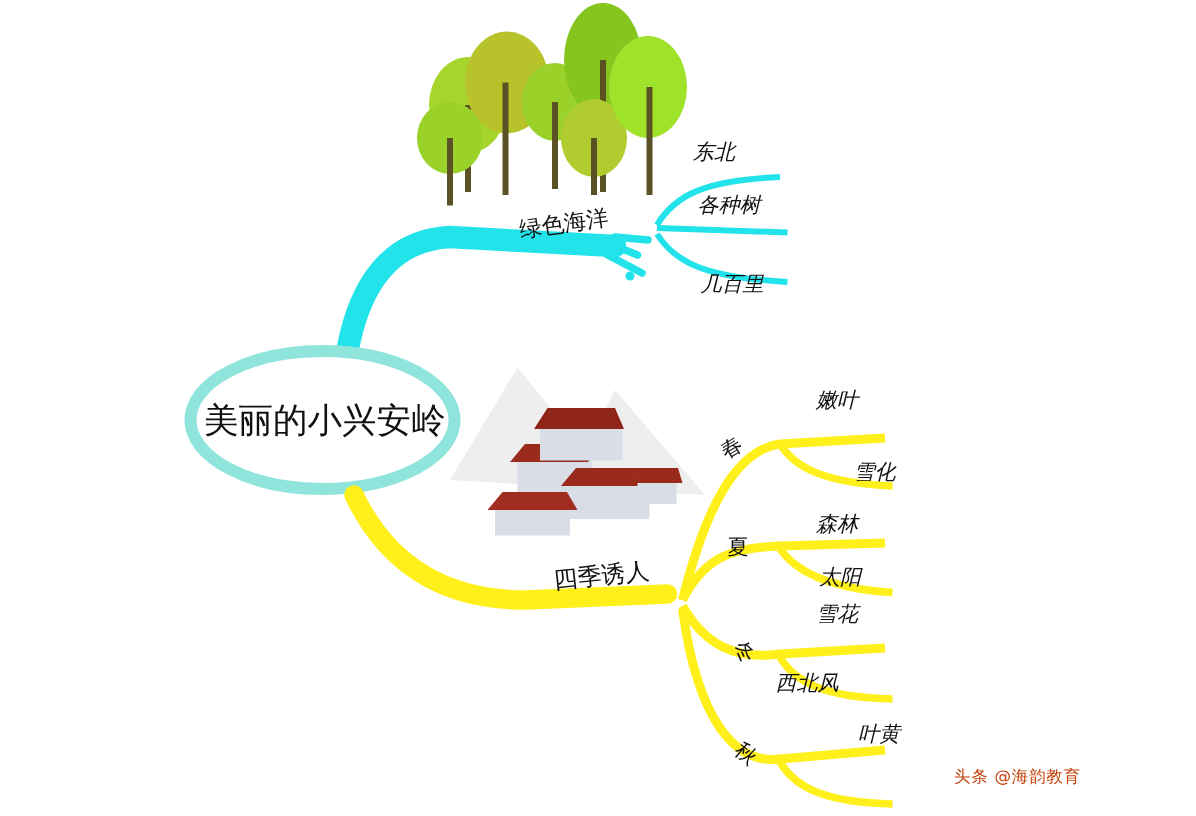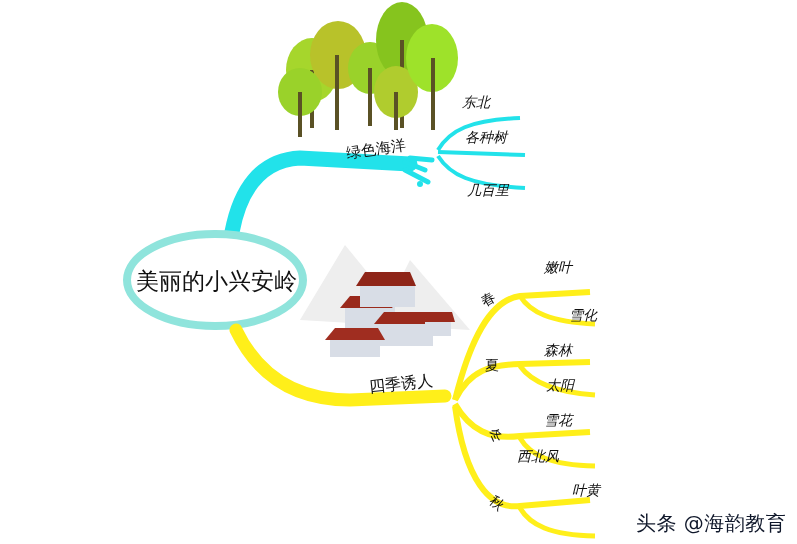--- a/index.html
+++ b/index.html
@@ -5,21 +5,21 @@
     html, body { margin:0; padding:0; background:#ffffff; }
     body { width:797px; height:544px; position:relative; overflow:hidden;
            font-family:"DejaVu Sans", "Liberation Sans", sans-serif; }
     #canvas { position:absolute; left:0; top:0; }
     .lbl { position:absolute; color:#111; white-space:nowrap; line-height:1; }
     .central { font-size:23px; left:136px; top:270px; }
     .main1 { font-size:15px; left:346px; top:142px; transform:rotate(-8deg); }
     .main2 { font-size:16px; left:369px; top:376px; transform:rotate(-6deg); }
     .sub { font-size:14px; }
     .leaf { font-size:14px;font-style:italic; }
-    .watermark { position:absolute; left:636px; top:510px; font-size:20px; color:#0f172a; letter-spacing:0.5px; }
+    .watermark { position:absolute; left:636px; top:510px; font-size:11px; color:#c2410c; letter-spacing:0.5px; }
   </style>
 </head>
 <body>
 
 <svg id="canvas" width="797" height="544" viewBox="0 0 797 544">
 
   <g>
     <ellipse cx="312" cy="70" rx="26" ry="32" fill="#a6d62c"></ellipse>
     <rect x="310" y="70" width="4" height="58" fill="#5a5125"></rect>
     <ellipse cx="338" cy="55" rx="28" ry="34" fill="#b8c22a"></ellipse>
@@ -83,19 +83,19 @@
 <div class="lbl leaf" style="left:467px;top:183px;">几百里</div>
 
 <div class="lbl main2">四季诱人</div>
 <div class="lbl sub" style="left:481px;top:292px;transform:rotate(-30deg);">春</div>
 <div class="lbl leaf" style="left:544px;top:260px;">嫩叶</div>
 <div class="lbl leaf" style="left:546px;top:308px;margin-left:23px;">雪化</div>
 <div class="lbl sub" style="left:485px;top:358px;">夏</div>
 <div class="lbl leaf" style="left:544px;top:343px;">森林</div>
 <div class="lbl leaf" style="left:546px;top:378px;">太阳</div>
 <div class="lbl sub" style="left:489px;top:428px;transform:rotate(40deg);">冬</div>
-<div class="lbl leaf" style="left:544px;top:413px;text-align:right;">雪花</div>
+<div class="lbl leaf" style="left:544px;top:403px;text-align:right;">雪花</div>
 <div class="lbl leaf" style="left:517px;top:449px;">西北风</div>
 <div class="lbl sub" style="left:490px;top:496px;transform:rotate(40deg);">秋</div>
 <div class="lbl leaf" style="left:572px;top:483px;">叶黄</div>
 <div class="lbl leaf" style="left:546px;top:518px;margin-top:32px;">秋风</div>
 
 <div class="watermark">头条 @海韵教育</div>
 
 </body></html>

